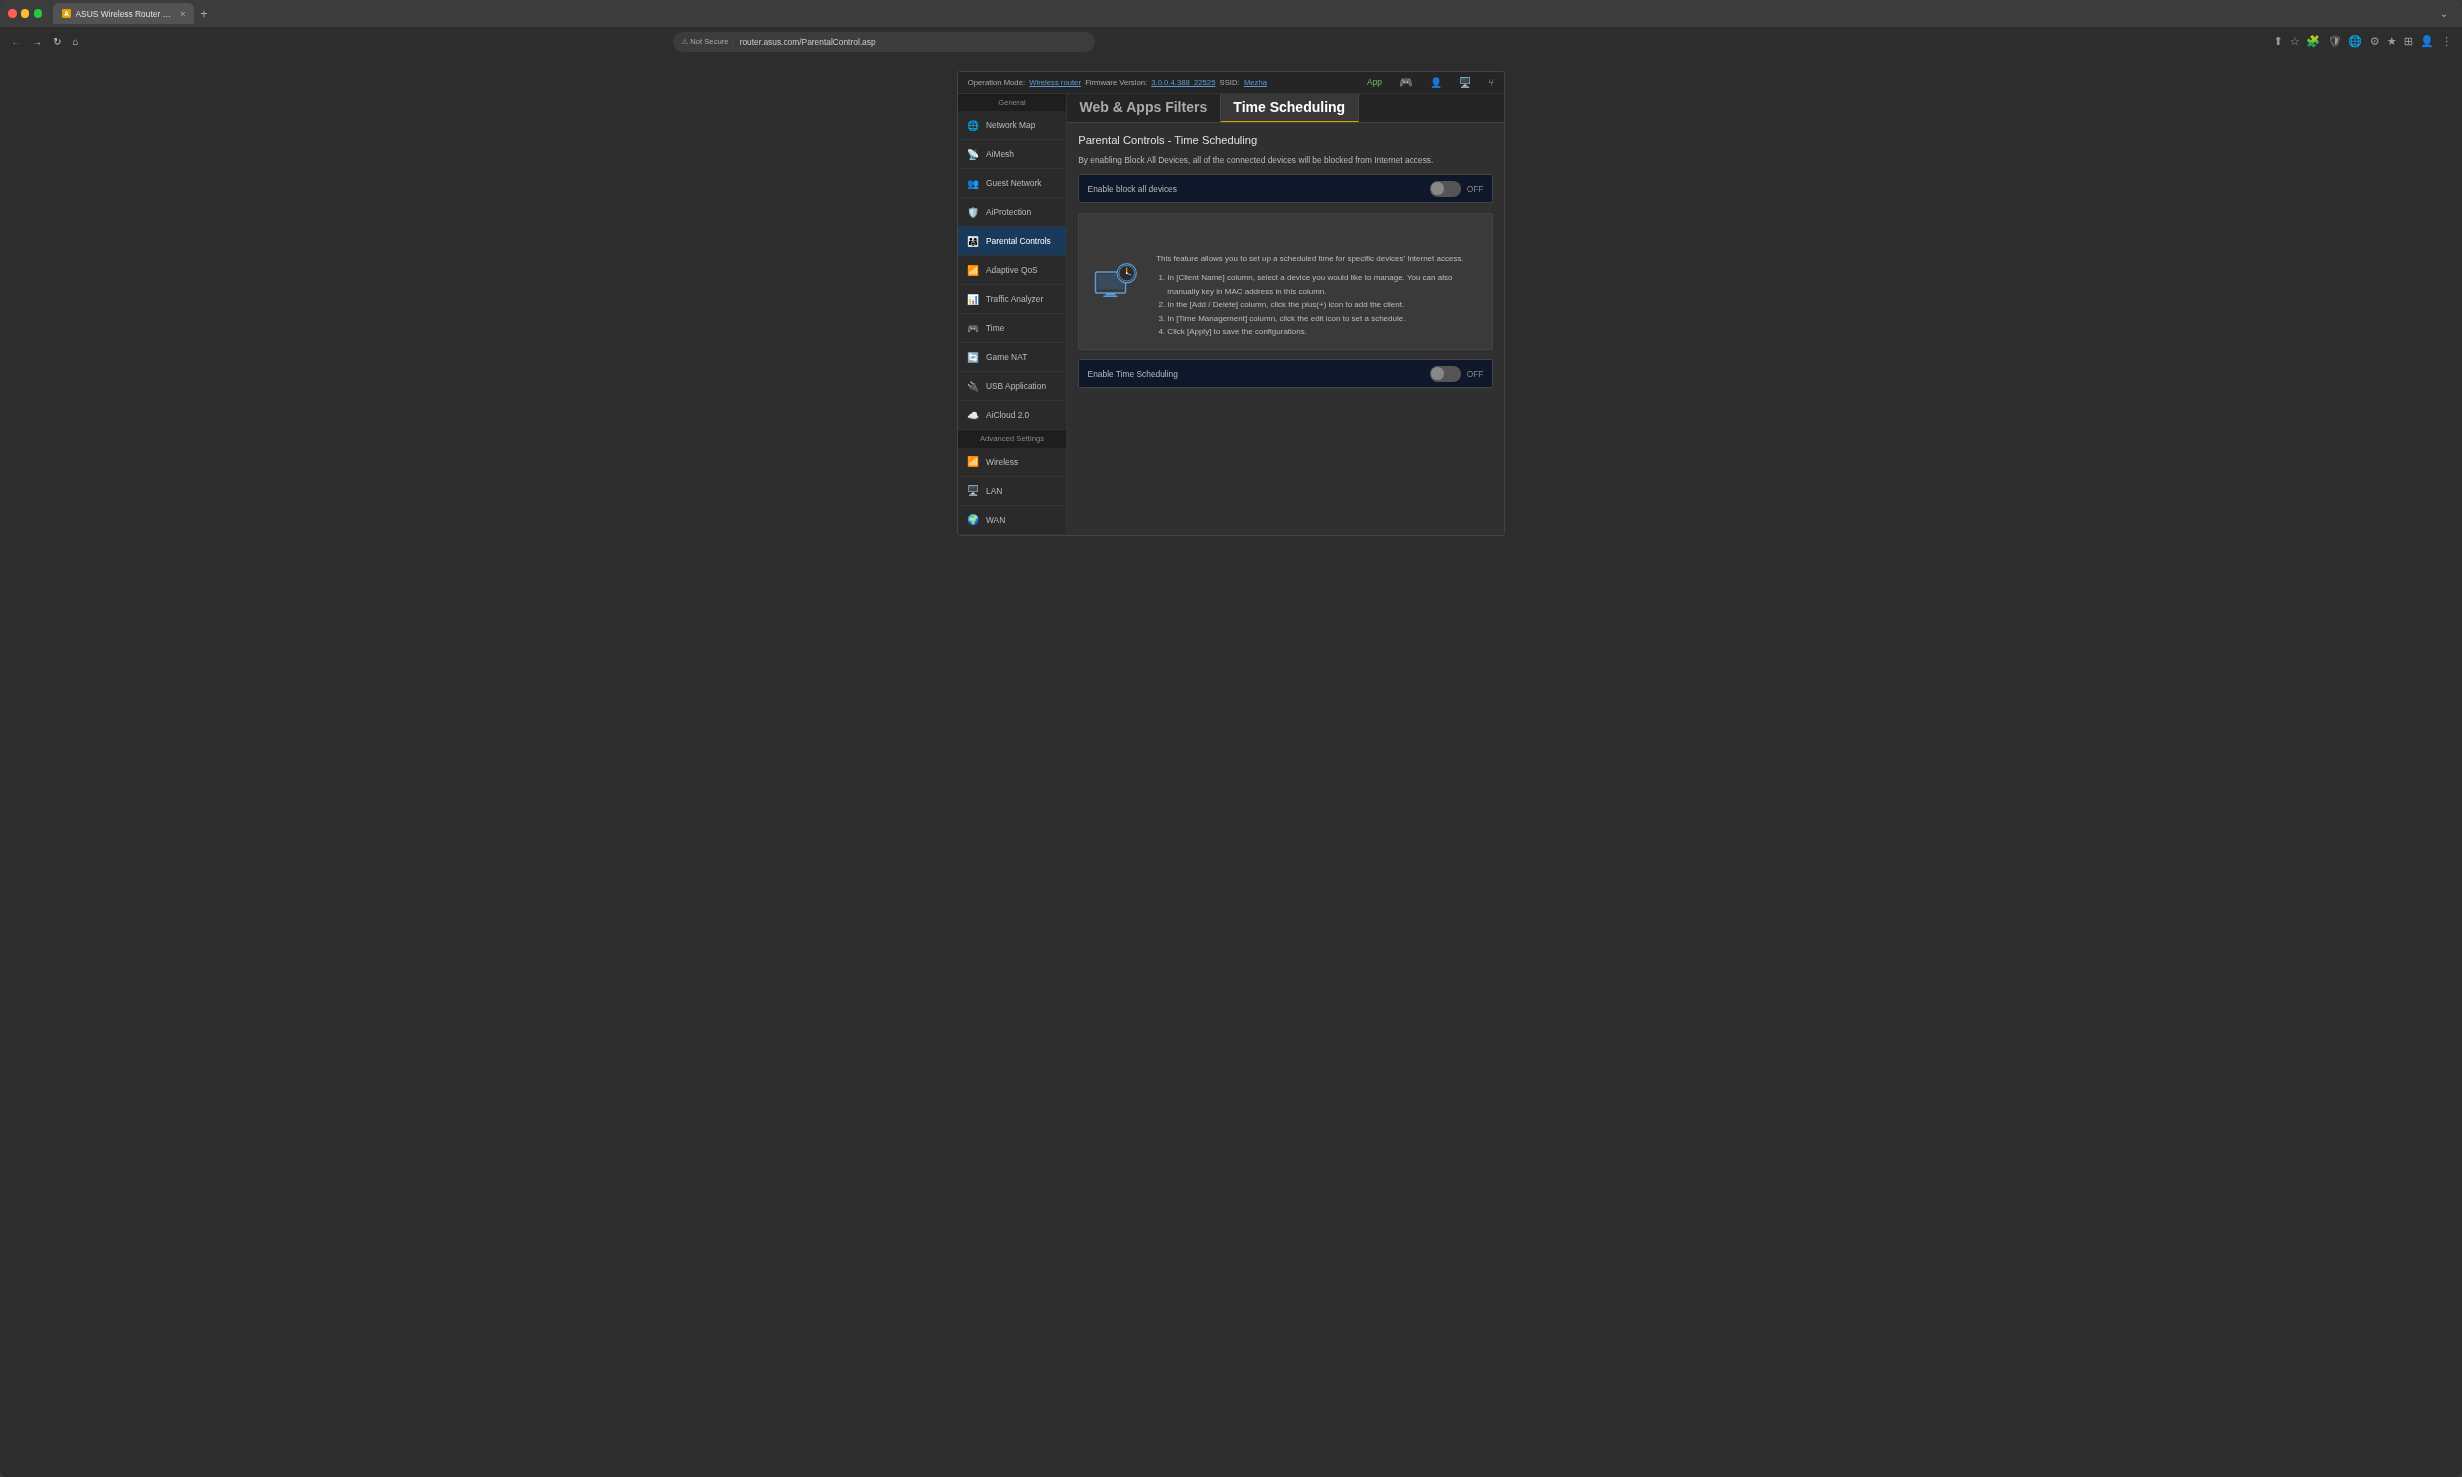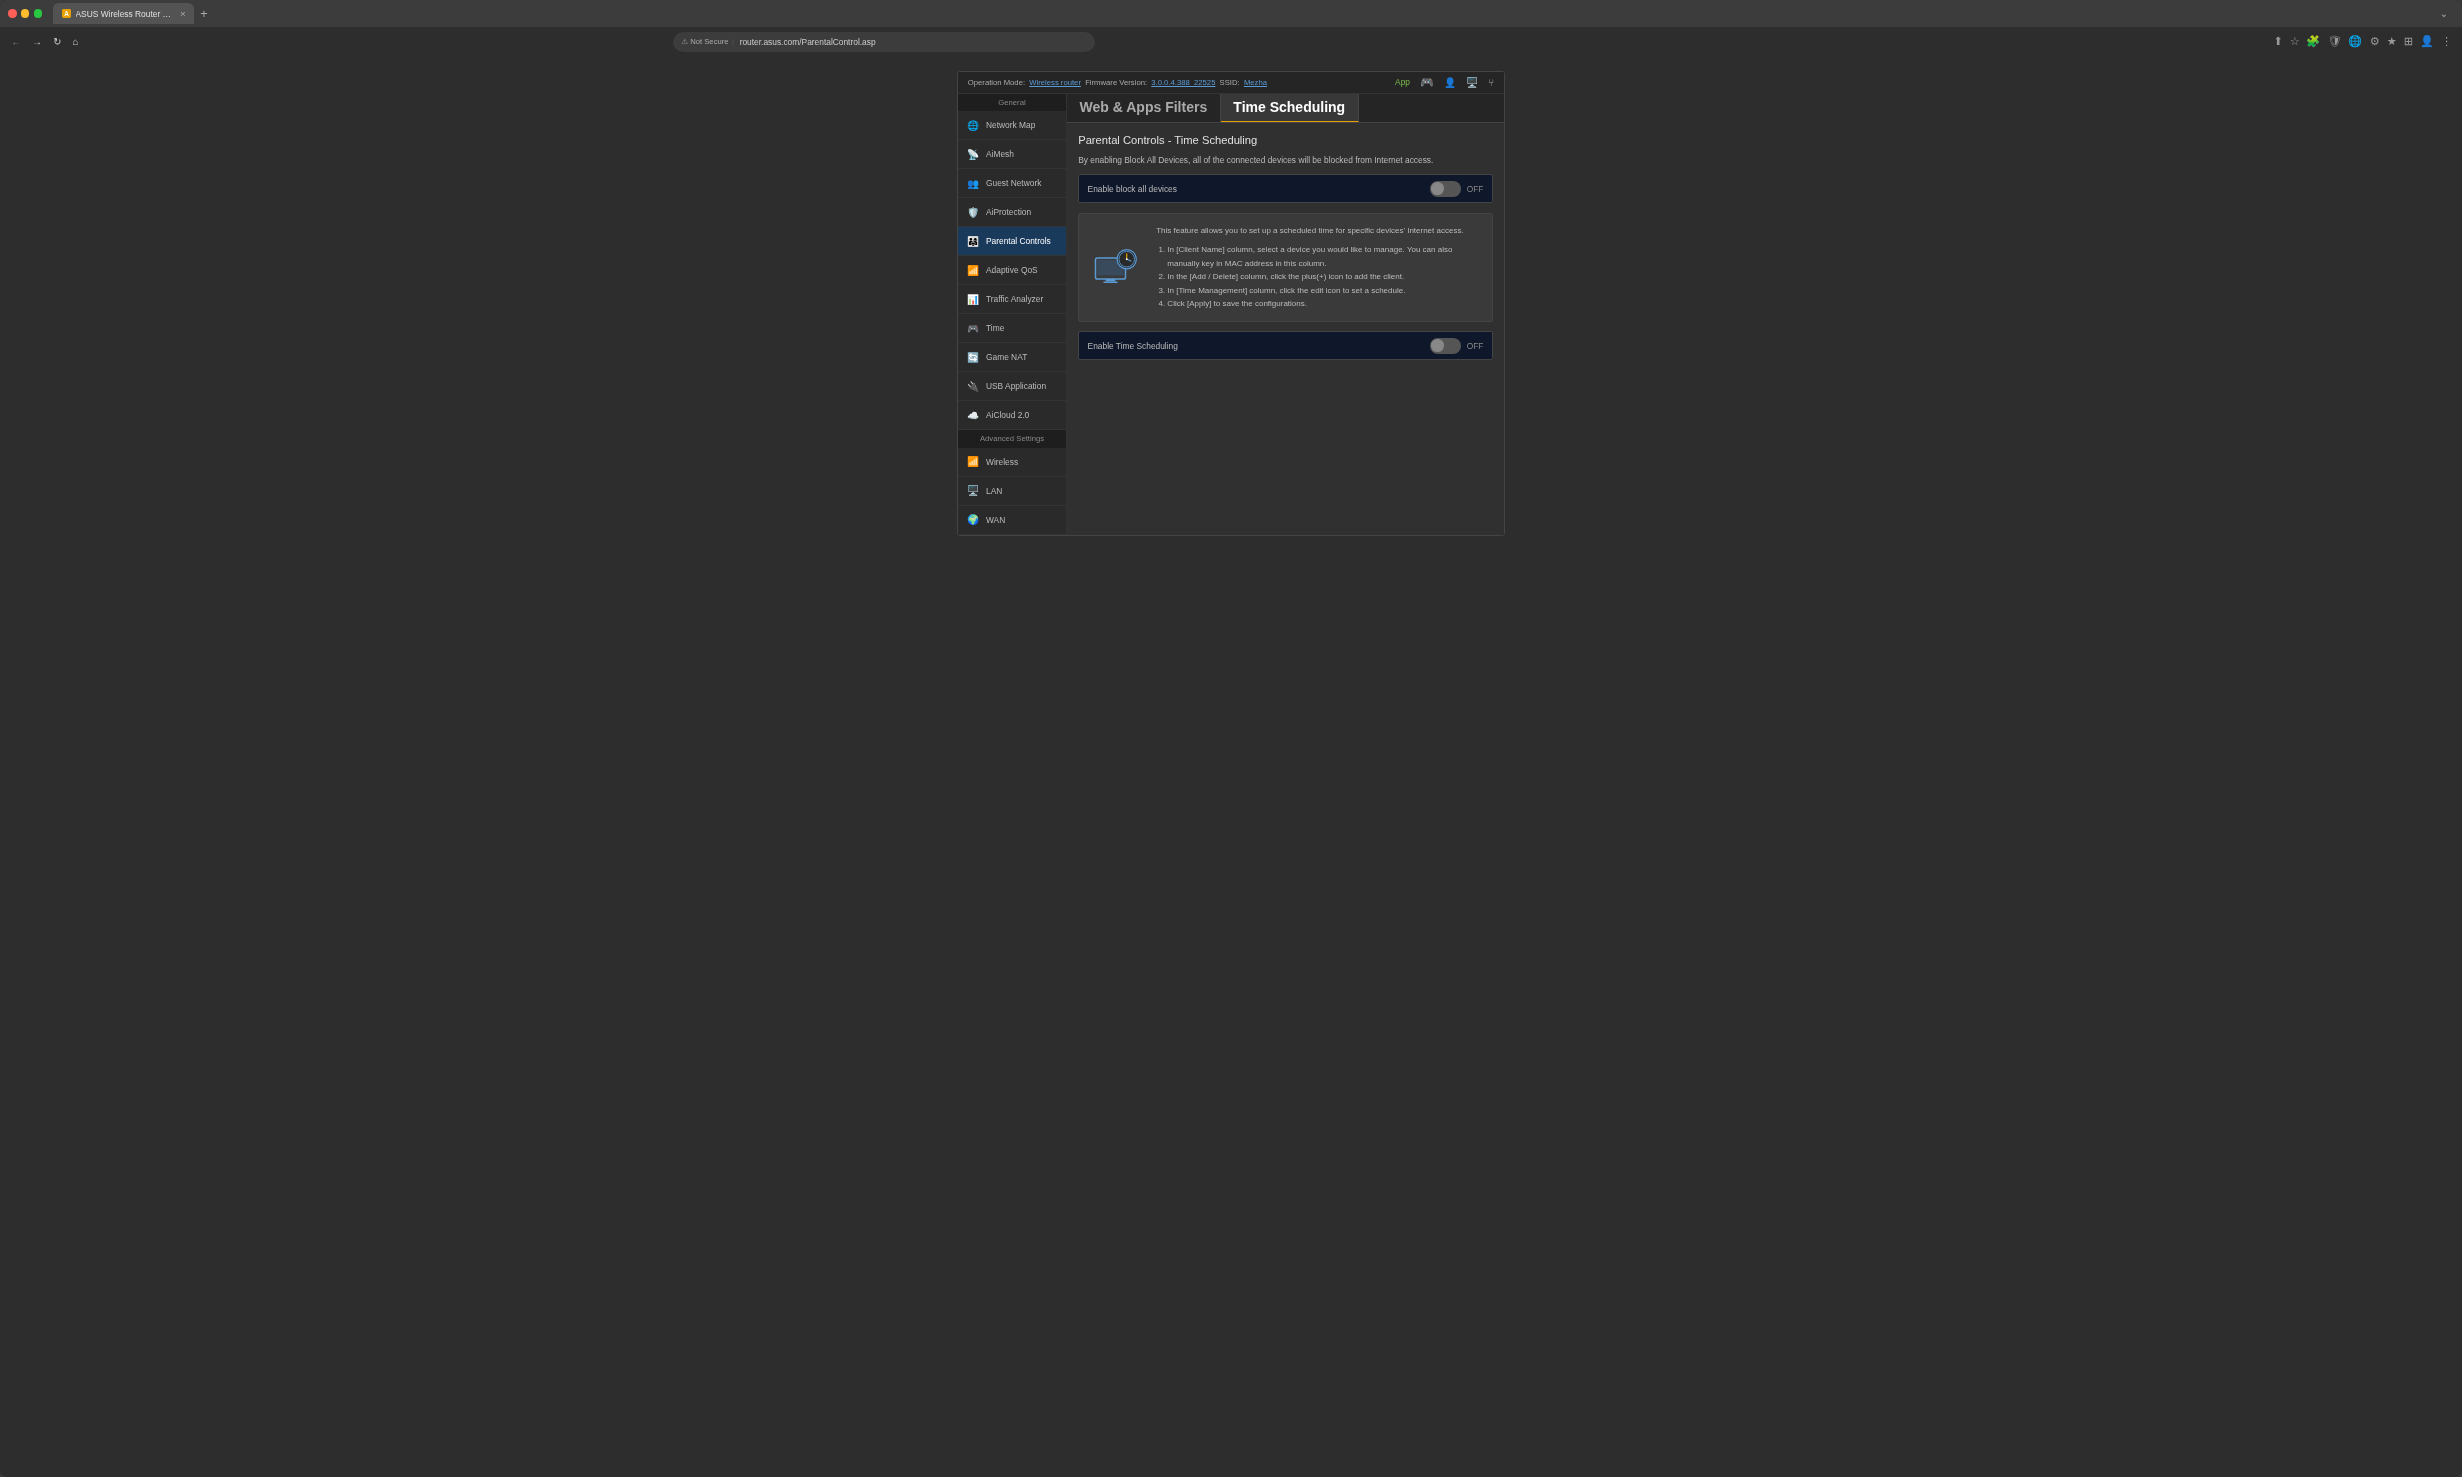--- a/index.html
+++ b/index.html
@@ -280,21 +280,21 @@
     .status-link {
       color: #5b9bd5;
       text-decoration: underline;
       cursor: pointer;
     }
 
     .status-icons {
       margin-left: auto;
       display: flex;
       align-items: center;
-      gap: 10px;
+      gap: 17px;
     }
 
     .status-icon-app {
       color: #7cbc4a;
       font-size: 8.4px;
     }
 
     .status-icon-game {
       color: #7cbc4a;
       font-size: 11.2px;
@@ -470,20 +470,21 @@
       color: #bbb;
       line-height: 1.7;
     }
 
     .feature-text ol {
       margin-left: 11.2px;
     }
 
     .feature-desc {
       margin-bottom: 5.6px;
+      margin-top: 28px;
     }
 
     .asus-logo-slash {
       color: #e8a000;
       font-size: 15.5px;
       font-weight: 900;
       margin-right: 1.4px;
     }
 
     

